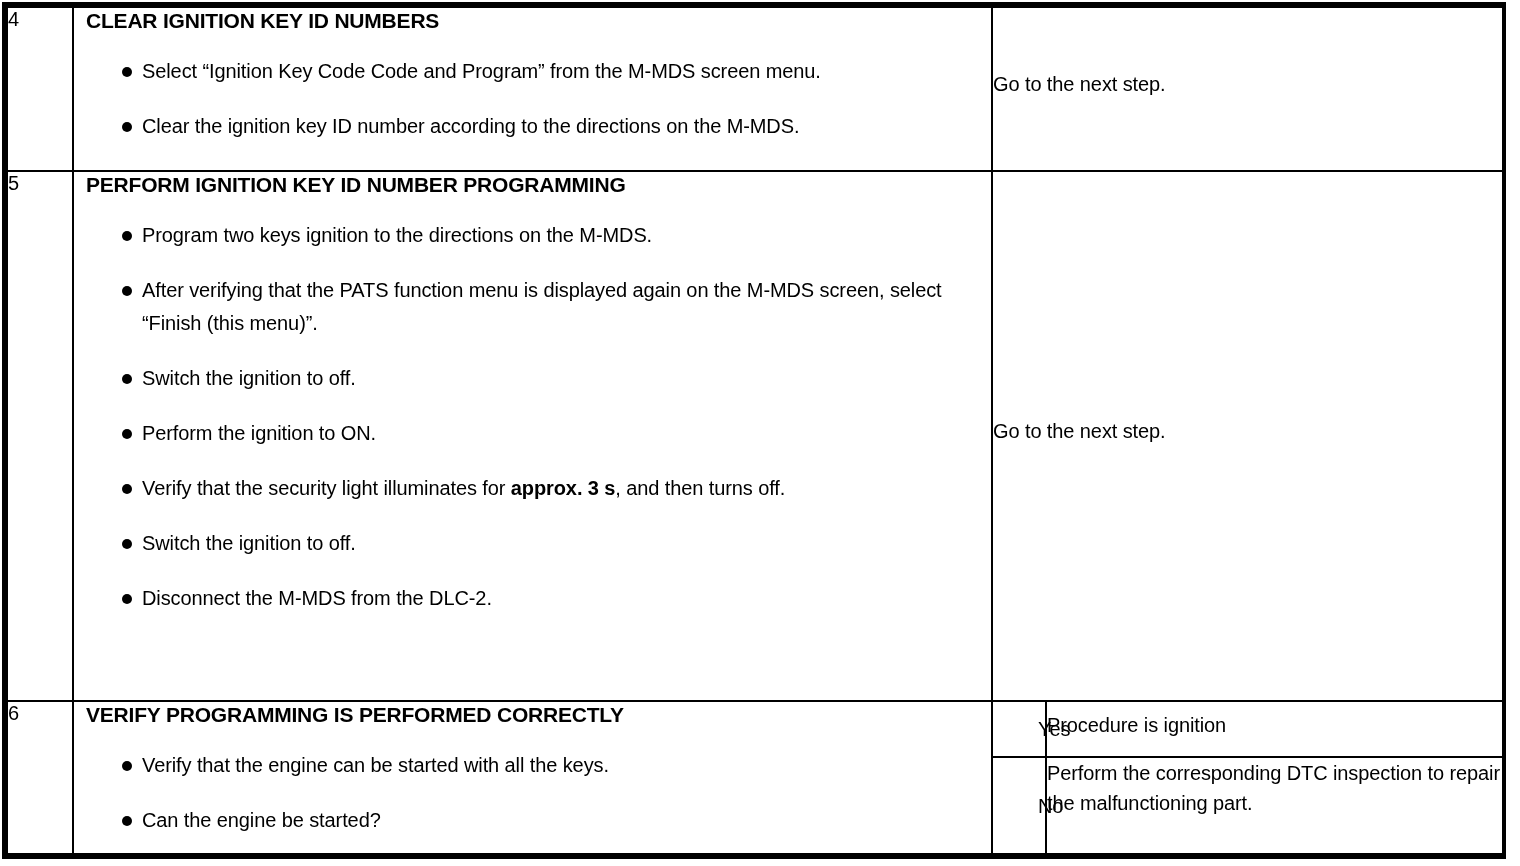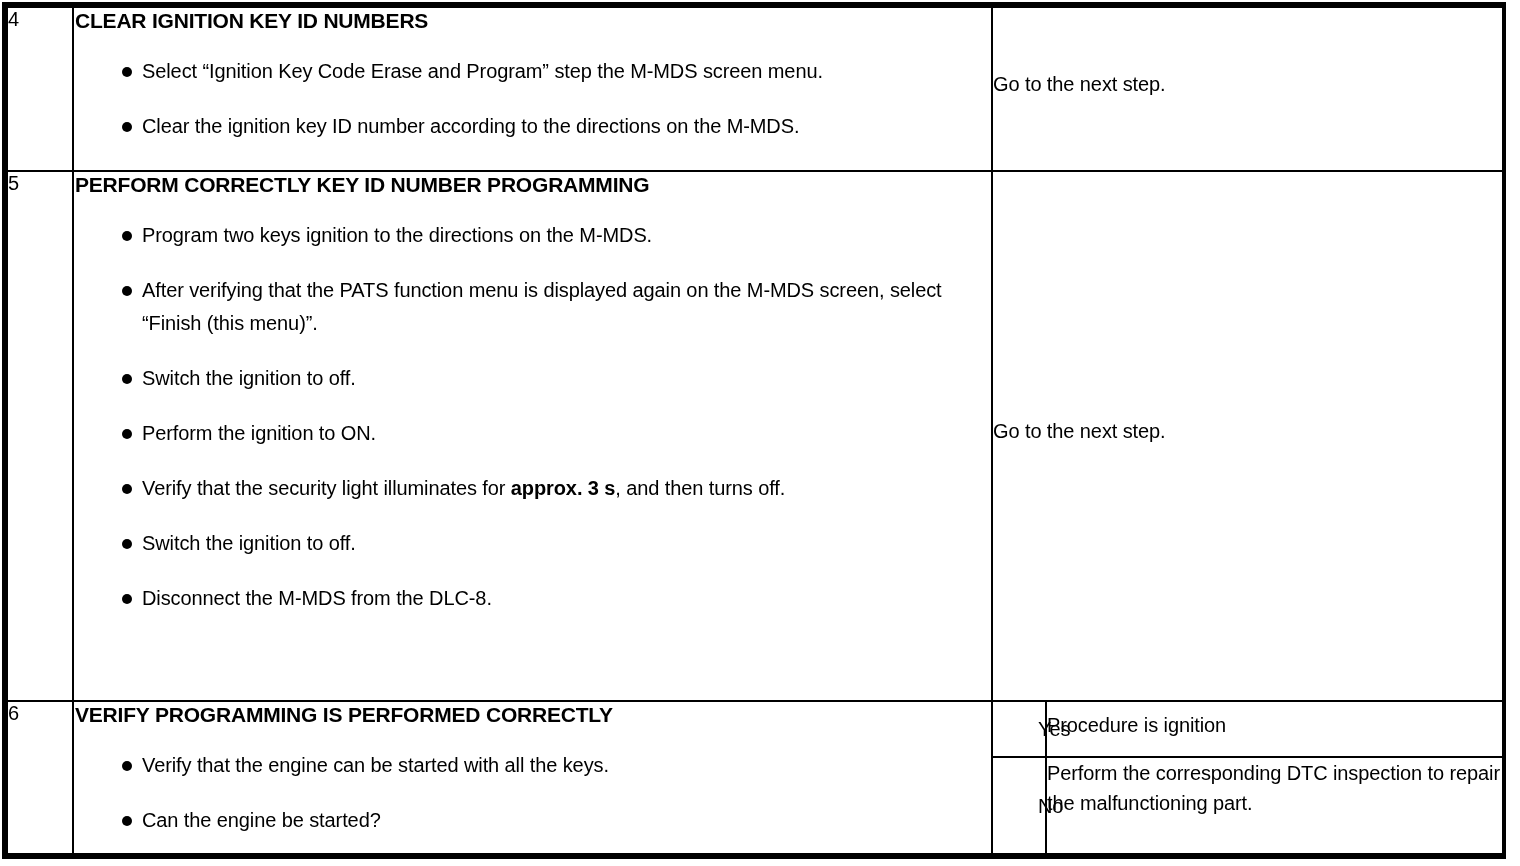--- a/index.html
+++ b/index.html
@@ -69,21 +69,21 @@
   .body-cell {
     padding: 10px 12px 10px 11px;
   }
 
   .step-title {
     font-weight: bold;
     font-size: 21px;
     line-height: 1.2;
     letter-spacing: -0.2px;
     white-space: nowrap;
-    margin: 0 0 4px 1px;
+    margin: 0 0 4px 12px;
   }
 
   .bullet-list {
     list-style: none;
     margin: 0;
     padding: 0;
   }
 
   .bullet-item {
     position: relative;
@@ -164,37 +164,37 @@
       <tbody>
 
         <tr>
           <td class="step-num">4</td>
 
           <td class="body-cell">
             <div class="step-title">CLEAR IGNITION KEY ID NUMBERS</div>
             <ul class="bullet-list">
               <li class="bullet-item">
                 <span class="dot"></span>
-                <span class="txt">Select “Ignition Key Code Erase and Program” step the M-MDS screen menu.</span>
+                <span class="txt">Select “Ignition Key Code Code and Program” from the M-MDS screen menu.</span>
               </li>
               <li class="bullet-item">
                 <span class="dot"></span>
                 <span class="txt">Clear the ignition key ID number according to the directions on the M-MDS.</span>
               </li>
             </ul>
           </td>
 
           <td class="result-cell v-center" colspan="2">Go to the next step.</td>
         </tr>
 
         <tr>
           <td class="step-num">5</td>
 
           <td class="body-cell">
-            <div class="step-title">PERFORM CORRECTLY KEY ID NUMBER PROGRAMMING</div>
+            <div class="step-title">PERFORM IGNITION KEY ID NUMBER PROGRAMMING</div>
             <ul class="bullet-list">
               <li class="bullet-item">
                 <span class="dot"></span>
                 <span class="txt">Program two keys ignition to the directions on the M-MDS.</span>
               </li>
               <li class="bullet-item">
                 <span class="dot"></span>
                 <span class="txt">After verifying that the PATS function menu is displayed again on the M-MDS screen, select “Finish (this menu)”.</span>
               </li>
               <li class="bullet-item">
@@ -208,21 +208,21 @@
               <li class="bullet-item">
                 <span class="dot"></span>
                 <span class="txt">Verify that the security light illuminates for <b>approx. 3 s</b>, and then turns off.</span>
               </li>
               <li class="bullet-item">
                 <span class="dot"></span>
                 <span class="txt">Switch the ignition to off.</span>
               </li>
               <li class="bullet-item">
                 <span class="dot"></span>
-                <span class="txt">Disconnect the M-MDS from the DLC-8.</span>
+                <span class="txt">Disconnect the M-MDS from the DLC-2.</span>
               </li>
             </ul>
           </td>
 
           <td class="result-cell v-center" colspan="2">Go to the next step.</td>
         </tr>
 
         <tr class="row-yes">
           <td class="step-num" rowspan="2">6</td>
 

